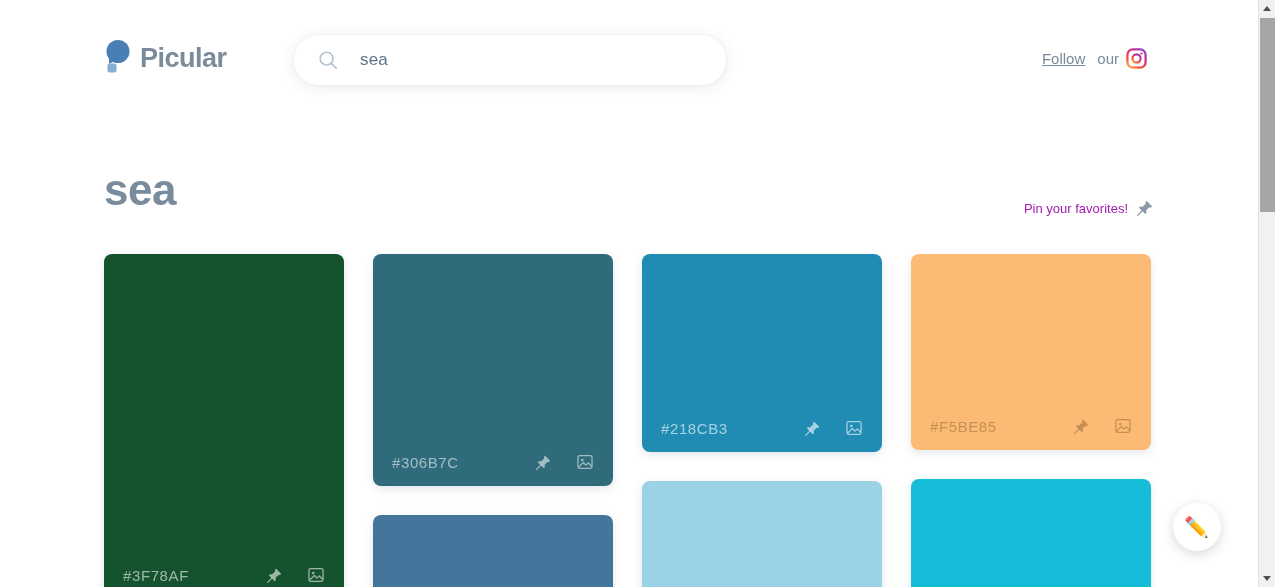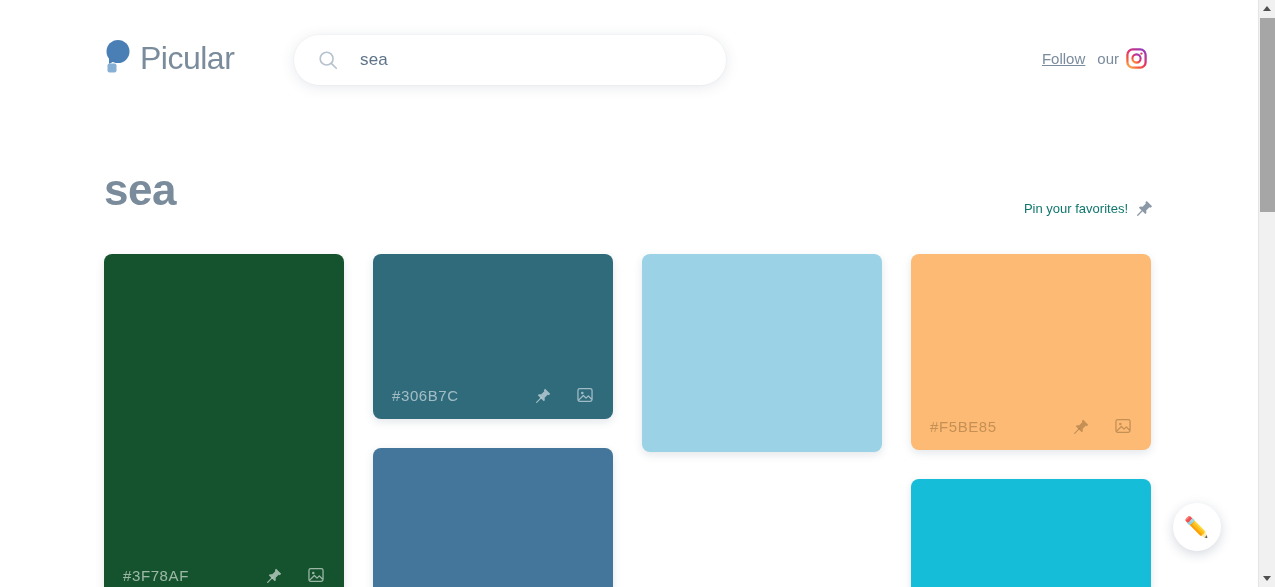--- a/index.html
+++ b/index.html
@@ -38,22 +38,22 @@
     position: absolute;
     left: 104px;
     top: 38px;
     display: flex;
     align-items: center;
     gap: 10px;
     cursor: pointer;
   }
   #logo-mark { width: 26px; height: 40px; display: block; }
   #logo-text {
-    font-size: 32px;
-    font-weight: normal;
+    font-size: 27px;
+    font-weight: bold;
     color: #7A8B9C;
     letter-spacing: -0.5px;
     line-height: 1;
   }
 
   
   #search-wrap {
     position: absolute;
     left: 294px;
     top: 35px;
@@ -113,21 +113,21 @@
   }
 
   #pin-hint {
     position: absolute;
     right: 104px;
     top: 199px;
     display: flex;
     align-items: center;
     gap: 8px;
     font-size: 13px;
-    color: #0f766e;
+    color: #a21caf;
     white-space: nowrap;
   }
   #pin-hint-icon { width: 18px; height: 18px; display: block; }
 
   
   #grid {
     position: absolute;
     left: 104px;
     top: 254px;
     width: 1050px;
@@ -288,41 +288,59 @@
   <rect x="2.6" y="3.6" width="18.8" height="16.8" rx="2.4" stroke="rgba(255,255,255,0.58)" stroke-width="1.7"></rect>
   <circle cx="8.4" cy="9.3" r="1.7" fill="rgba(255,255,255,0.58)"></circle>
   <path d="M4.2 18.2 L9.8 12.6 L13.4 16.2 L16.4 13.2 L20.2 17" stroke="rgba(255,255,255,0.58)" stroke-width="1.7" stroke-linejoin="round" stroke-linecap="round"></path>
               </svg>
             </span>
           </div>
         </div>
         <div class="swatch" style="background: rgb(11, 139, 139); height: 268px;"></div>
       </div>
       <div class="col">
-        <div class="swatch" style="background: rgb(48, 107, 124); height: 165px;">
+        <div class="swatch" style="background: rgb(48, 107, 124); height: 232px;">
           <div class="swatch-footer">
             <span class="swatch-hex" style="color:rgba(255,255,255,0.55)">#306B7C</span>
             <span class="swatch-actions">
               <svg viewBox="0 0 24 24" width="17" height="17">
   <g fill="rgba(255,255,255,0.55)">
                   <path d="M14.3 2.6 L21.4 9.7 L19.6 11.5 L17.9 10.9 L13.6 15.2 L13.9 18.6 L12.4 20.1 L3.9 11.6 L5.4 10.1 L8.8 10.4 L13.1 6.1 L12.5 4.4 Z"></path>
   <line x1="8.6" y1="15.4" x2="2.3" y2="21.7" stroke="rgba(255,255,255,0.55)" stroke-width="1.7" stroke-linecap="round"></line>
                 </g>
               </svg>
               <svg viewBox="0 0 24 24" width="18" height="18" fill="none">
   <rect x="2.6" y="3.6" width="18.8" height="16.8" rx="2.4" stroke="rgba(255,255,255,0.55)" stroke-width="1.7"></rect>
   <circle cx="8.4" cy="9.3" r="1.7" fill="rgba(255,255,255,0.55)"></circle>
   <path d="M4.2 18.2 L9.8 12.6 L13.4 16.2 L16.4 13.2 L20.2 17" stroke="rgba(255,255,255,0.55)" stroke-width="1.7" stroke-linejoin="round" stroke-linecap="round"></path>
               </svg>
             </span>
           </div>
         </div>
         <div class="swatch" style="background: rgb(68, 117, 154); height: 200px;"></div>
       </div>
       <div class="col">
+        <div class="swatch" style="background: rgb(33, 140, 179); height: 198px;">
+          <div class="swatch-footer">
+            <span class="swatch-hex" style="color:rgba(255,255,255,0.60)">#218CB3</span>
+            <span class="swatch-actions">
+              <svg viewBox="0 0 24 24" width="17" height="17">
+  <g fill="rgba(255,255,255,0.60)">
+                  <path d="M14.3 2.6 L21.4 9.7 L19.6 11.5 L17.9 10.9 L13.6 15.2 L13.9 18.6 L12.4 20.1 L3.9 11.6 L5.4 10.1 L8.8 10.4 L13.1 6.1 L12.5 4.4 Z"></path>
+  <line x1="8.6" y1="15.4" x2="2.3" y2="21.7" stroke="rgba(255,255,255,0.60)" stroke-width="1.7" stroke-linecap="round"></line>
+                </g>
+              </svg>
+              <svg viewBox="0 0 24 24" width="18" height="18" fill="none">
+  <rect x="2.6" y="3.6" width="18.8" height="16.8" rx="2.4" stroke="rgba(255,255,255,0.60)" stroke-width="1.7"></rect>
+  <circle cx="8.4" cy="9.3" r="1.7" fill="rgba(255,255,255,0.60)"></circle>
+  <path d="M4.2 18.2 L9.8 12.6 L13.4 16.2 L16.4 13.2 L20.2 17" stroke="rgba(255,255,255,0.60)" stroke-width="1.7" stroke-linejoin="round" stroke-linecap="round"></path>
+              </svg>
+            </span>
+          </div>
+        </div>
         <div class="swatch" style="background: rgb(155, 210, 229); height: 198px;"></div>
       </div>
       <div class="col">
         <div class="swatch" style="background: #fdba74; height: 196px;">
           <div class="swatch-footer">
             <span class="swatch-hex" style="color:rgba(120,85,40,0.42)">#F5BE85</span>
             <span class="swatch-actions">
               <svg viewBox="0 0 24 24" width="17" height="17">
   <g fill="rgba(120,85,40,0.42)">
                   <path d="M14.3 2.6 L21.4 9.7 L19.6 11.5 L17.9 10.9 L13.6 15.2 L13.9 18.6 L12.4 20.1 L3.9 11.6 L5.4 10.1 L8.8 10.4 L13.1 6.1 L12.5 4.4 Z"></path>

